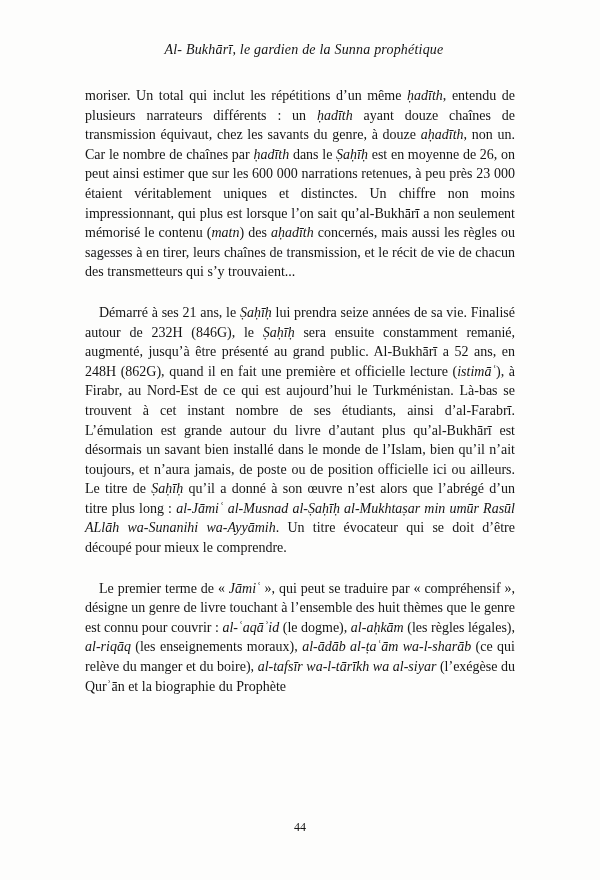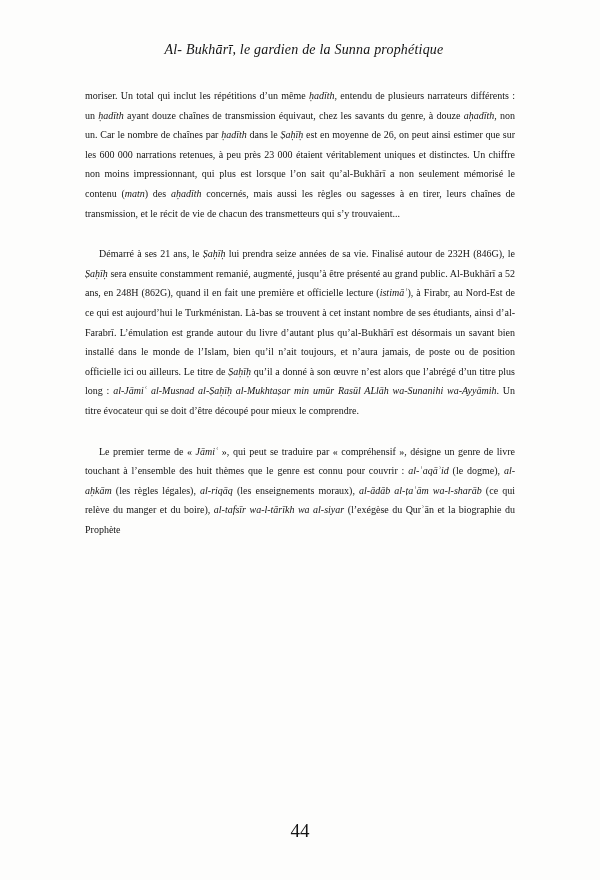--- a/index.html
+++ b/index.html
@@ -21,35 +21,35 @@
     text-align: center;
     font-style: italic;
     font-size: 14px;
     letter-spacing: 0.2px;
   }
   .body-text {
     position: absolute;
     top: 86px;
     left: 85px;
     width: 430px;
-    font-size: 10px;
+    font-size: 14px;
     line-height: 19.6px;
     text-align: justify;
     text-justify: inter-word;
   }
   .para { margin: 0; }
   .para + .para { margin-top: 21px; }
   .para.indent { text-indent: 14px; }
   .page-number {
     position: absolute;
     top: 820px;
     left: 0;
     right: 0;
     text-align: center;
-    font-size: 19px;
+    font-size: 12px;
   }
 </style>
 </head>
 <body>
 
 <div class="page">
   <div class="running-header">Al- Bukhārī, le gardien de la Sunna prophétique</div>
 
   <div class="body-text">
       <p class="para"><span>moriser. Un total qui inclut les répétitions d’un même </span><i>ḥadīth</i><span>, entendu de plusieurs narrateurs différents : un </span><i>ḥadīth</i><span> ayant douze chaînes de transmission équivaut, chez les savants du genre, à douze </span><i>aḥadīth</i><span>, non un. Car le nombre de chaînes par </span><i>ḥadīth</i><span> dans le </span><i>Ṣaḥīḥ</i><span> est en moyenne de 26, on peut ainsi estimer que sur les 600 000 narrations retenues, à peu près 23 000 étaient véritablement uniques et distinctes. Un chiffre non moins impressionnant, qui plus est lorsque l’on sait qu’al-Bukhārī a non seulement mémorisé le contenu (</span><i>matn</i><span>) des </span><i>aḥadīth</i><span> concernés, mais aussi les règles ou sagesses à en tirer, leurs chaînes de transmission, et le récit de vie de chacun des transmetteurs qui s’y trouvaient...</span></p>

